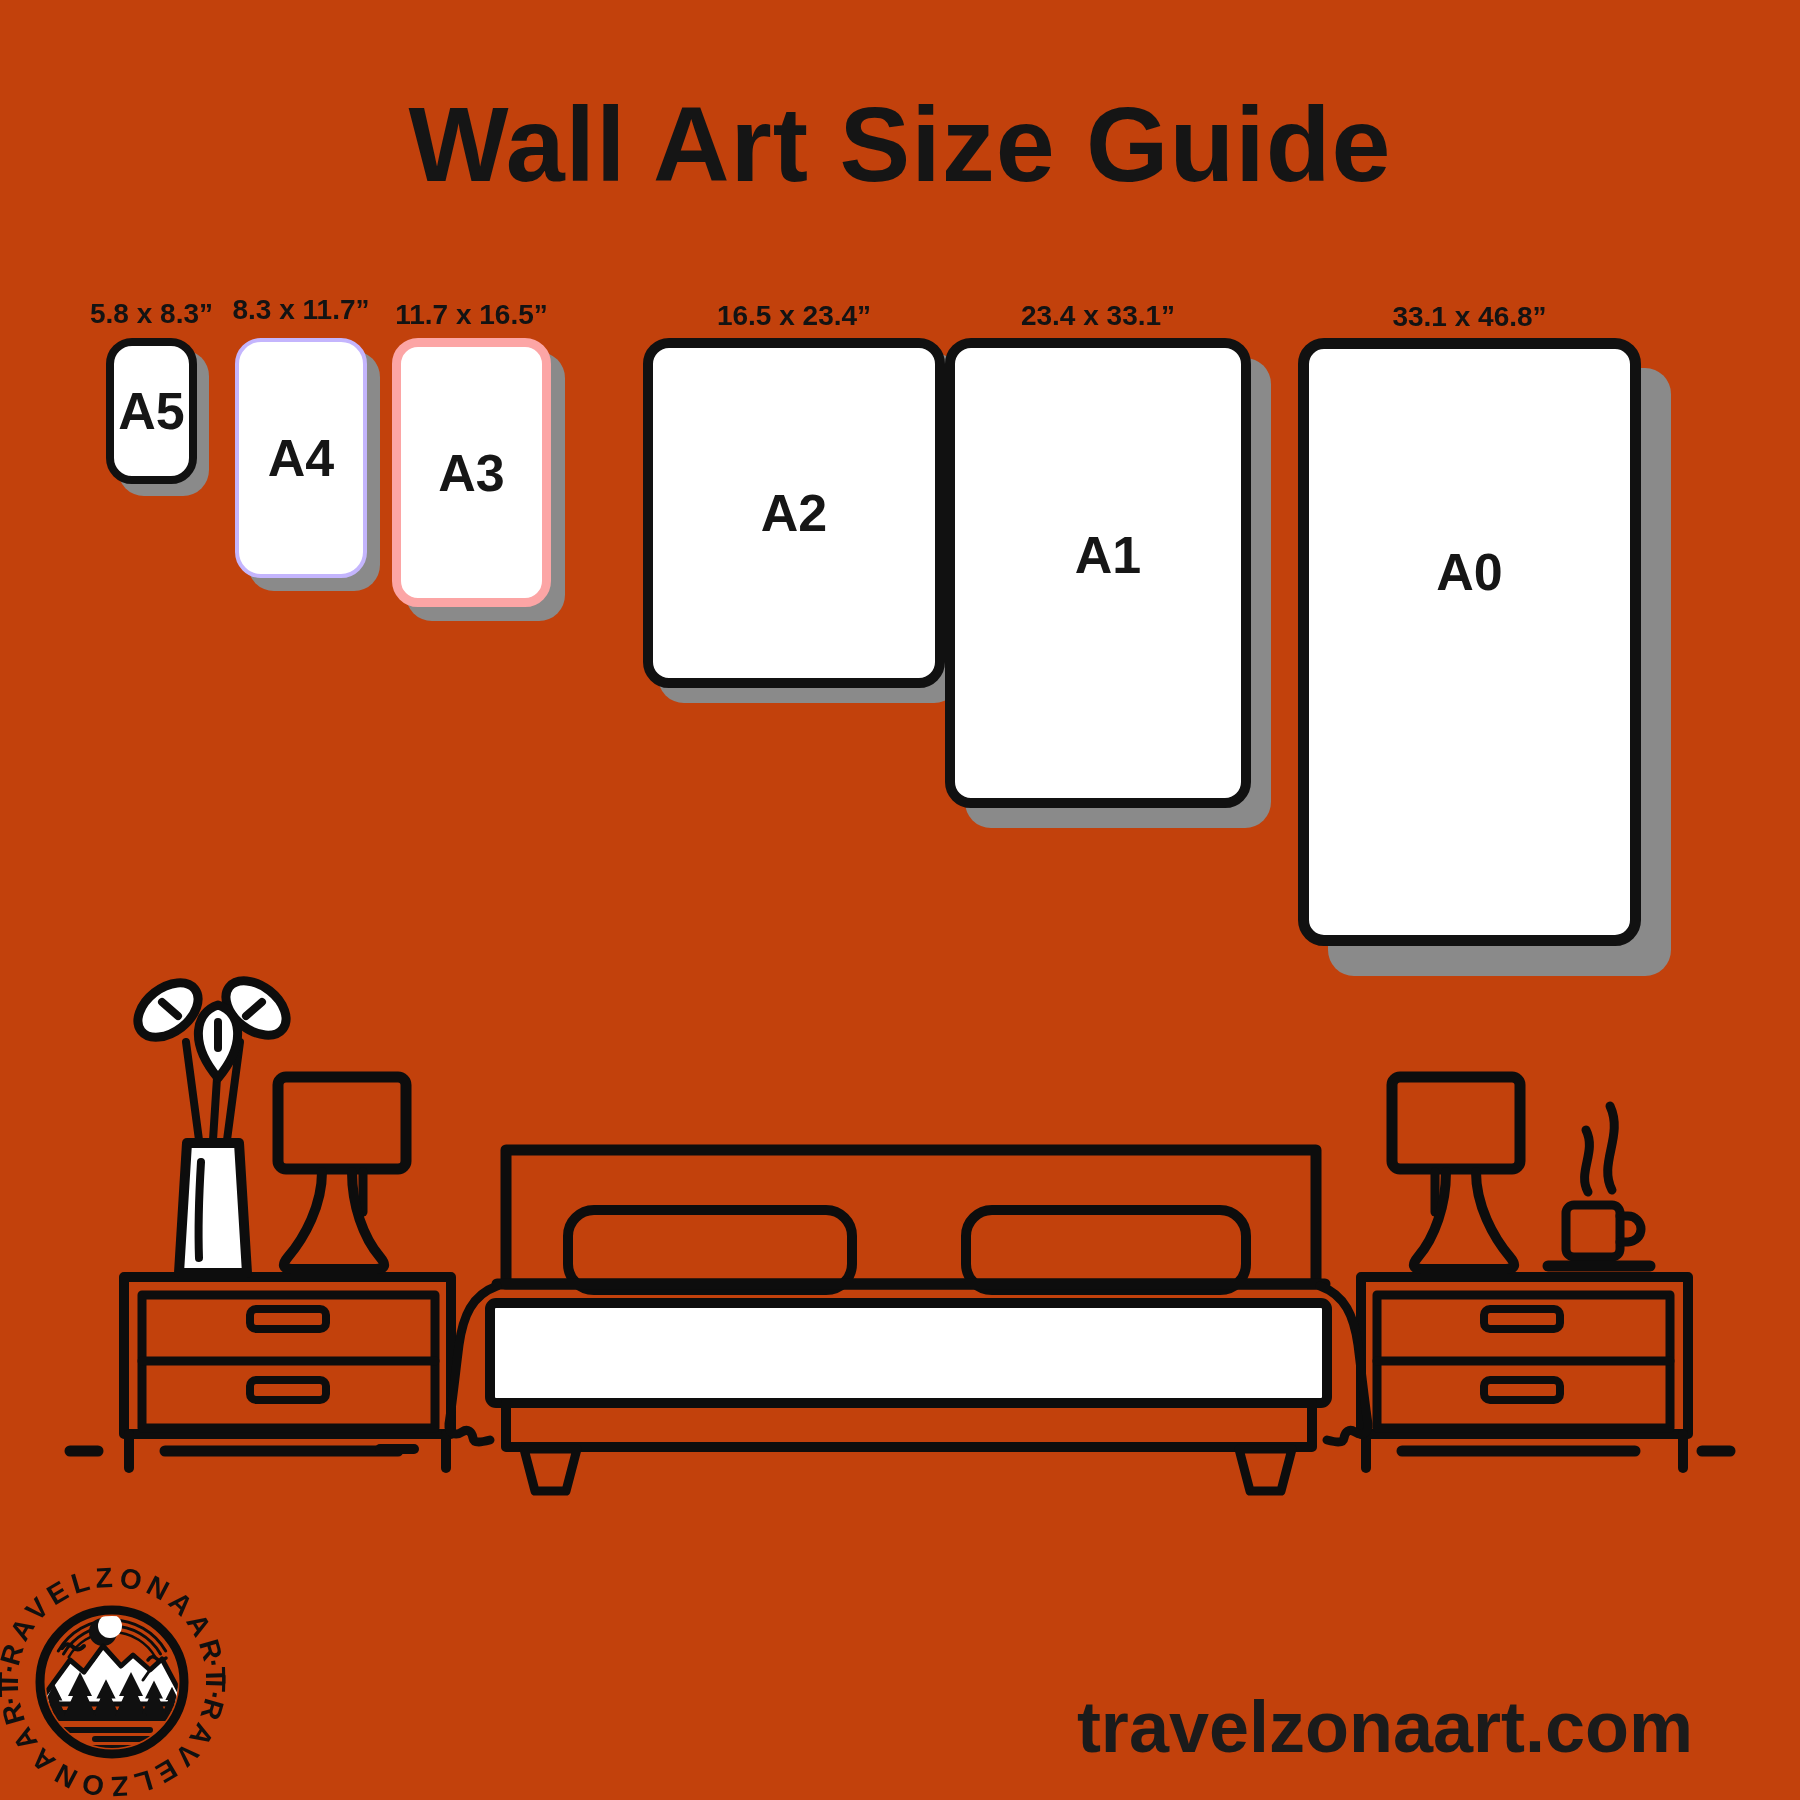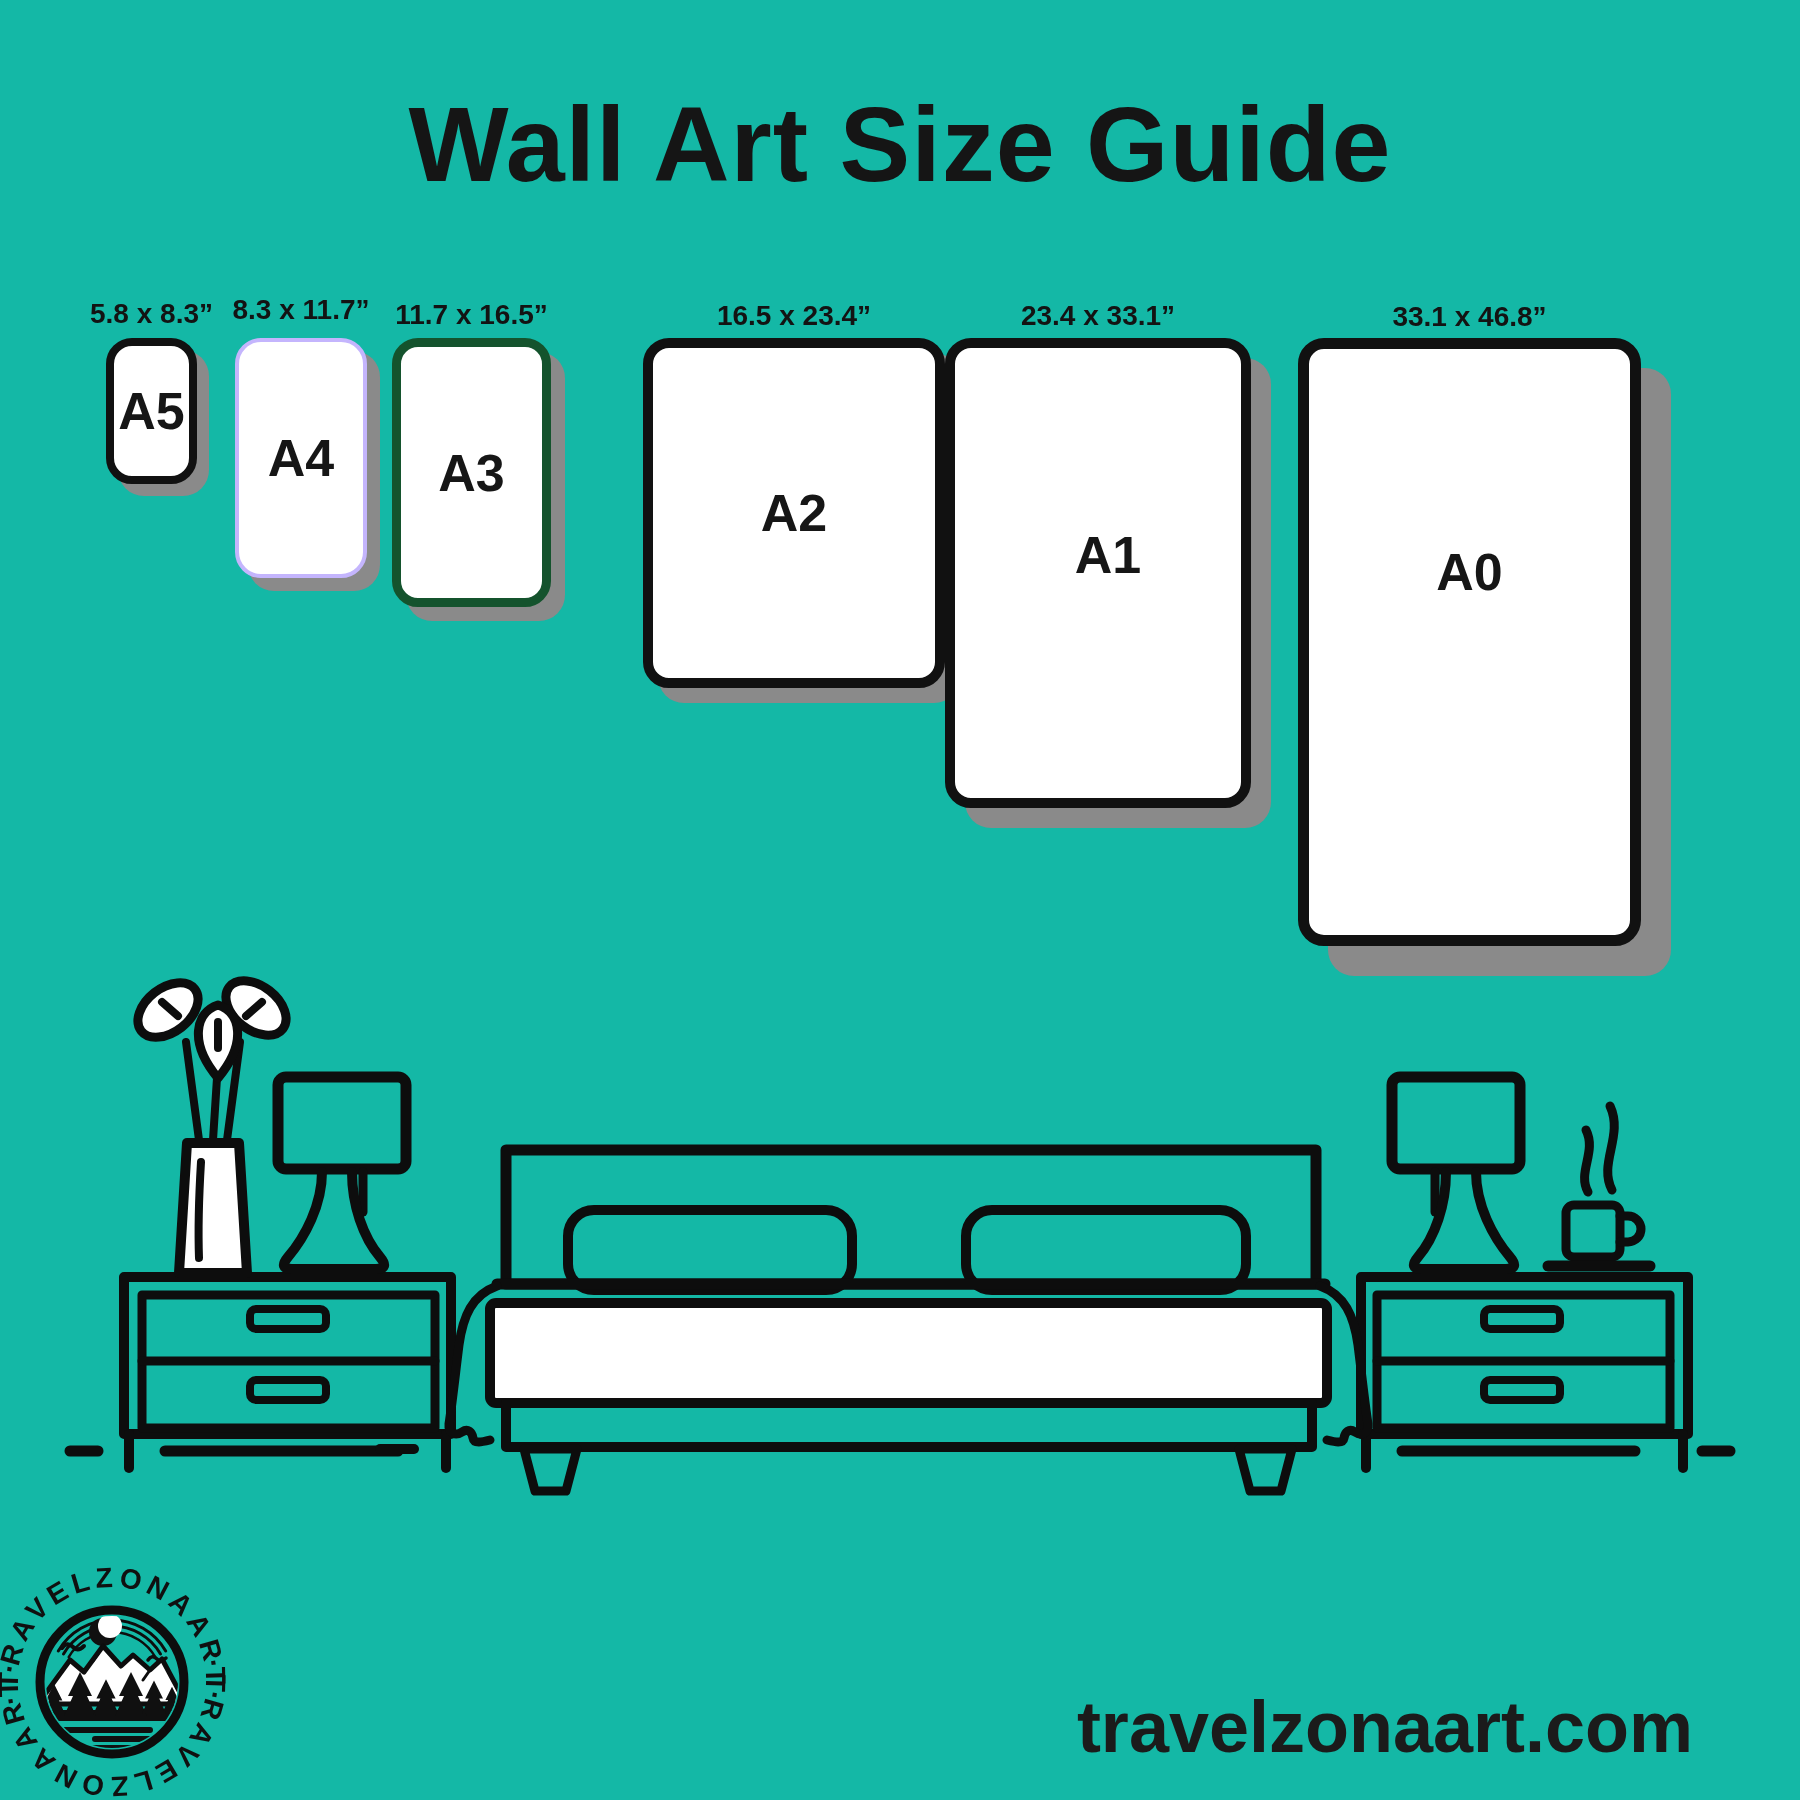--- a/index.html
+++ b/index.html
@@ -1,31 +1,31 @@
 <!DOCTYPE html>
 <html><head>
 <meta charset="utf-8">
 <style>
   * { margin:0; padding:0; box-sizing:border-box; }
   html,body { background:#ffffff; }
   body { width:1800px; height:1800px; font-family:"Liberation Sans", sans-serif; position:relative; overflow:hidden; }
-  .canvas { position:absolute; inset:0; background:#14b8a6; }
+  .canvas { position:absolute; inset:0; background:#c2410c; }
 
   .title { position:absolute; left:0; top:84px; width:1800px; text-align:center;
            font-size:106px; font-weight:bold; color:#151515; letter-spacing:1px; }
 
   .frame { position:absolute; background:#ffffff;border-radius:26px; }
   .frame .dims { position:absolute; left:-120px; right:-120px; top:-48px; text-align:center;
                  font-size:28px; font-weight:bold; color:#131313; letter-spacing:0px; white-space:nowrap; }
   .frame .code { position:absolute; left:0; right:0; top:50%; transform:translateY(-50%);
                  text-align:center; font-size:52px; font-weight:bold; color:#161616; }
 
   .fA5 { left:106px; top:338px; width:91px;  height:146px; border:8px solid #111;  box-shadow:12px 12px 0 0 #8a8a8a; }
   .fA4 { left:235px; top:338px; width:132px; height:240px; border:4px solid #c4b5fd;  box-shadow:13px 13px 0 0 #8a8a8a; }
-  .fA3 { left:392px; top:338px; width:159px; height:269px; border:9px solid #14532d;  box-shadow:14px 14px 0 0 #8a8a8a; }
+  .fA3 { left:392px; top:338px; width:159px; height:269px; border:9px solid #fca5a5;  box-shadow:14px 14px 0 0 #8a8a8a; }
   .fA2 { left:643px; top:338px; width:302px; height:350px; border:10px solid #111; box-shadow:15px 15px 0 0 #8a8a8a; }
   .fA1 { left:945px; top:338px; width:306px; height:470px; border:10px solid #111; box-shadow:20px 20px 0 0 #8a8a8a; }
   .fA0 { left:1298px; top:338px; width:343px; height:608px; border:11px solid #111; box-shadow:30px 30px 0 0 #8a8a8a; }
   .fA1 .code { top:46%;padding-left:20px; }
   .fA0 .code { top:38%; }
 
   svg.scene { position:absolute; left:0; top:0; width:1800px; height:1800px; }
   .ln { stroke:#0d0d0d; fill:none; stroke-linecap:round; stroke-linejoin:round; }
   .fillw { fill:#ffffff; }
   .solid { fill:#101010; stroke:none; }

